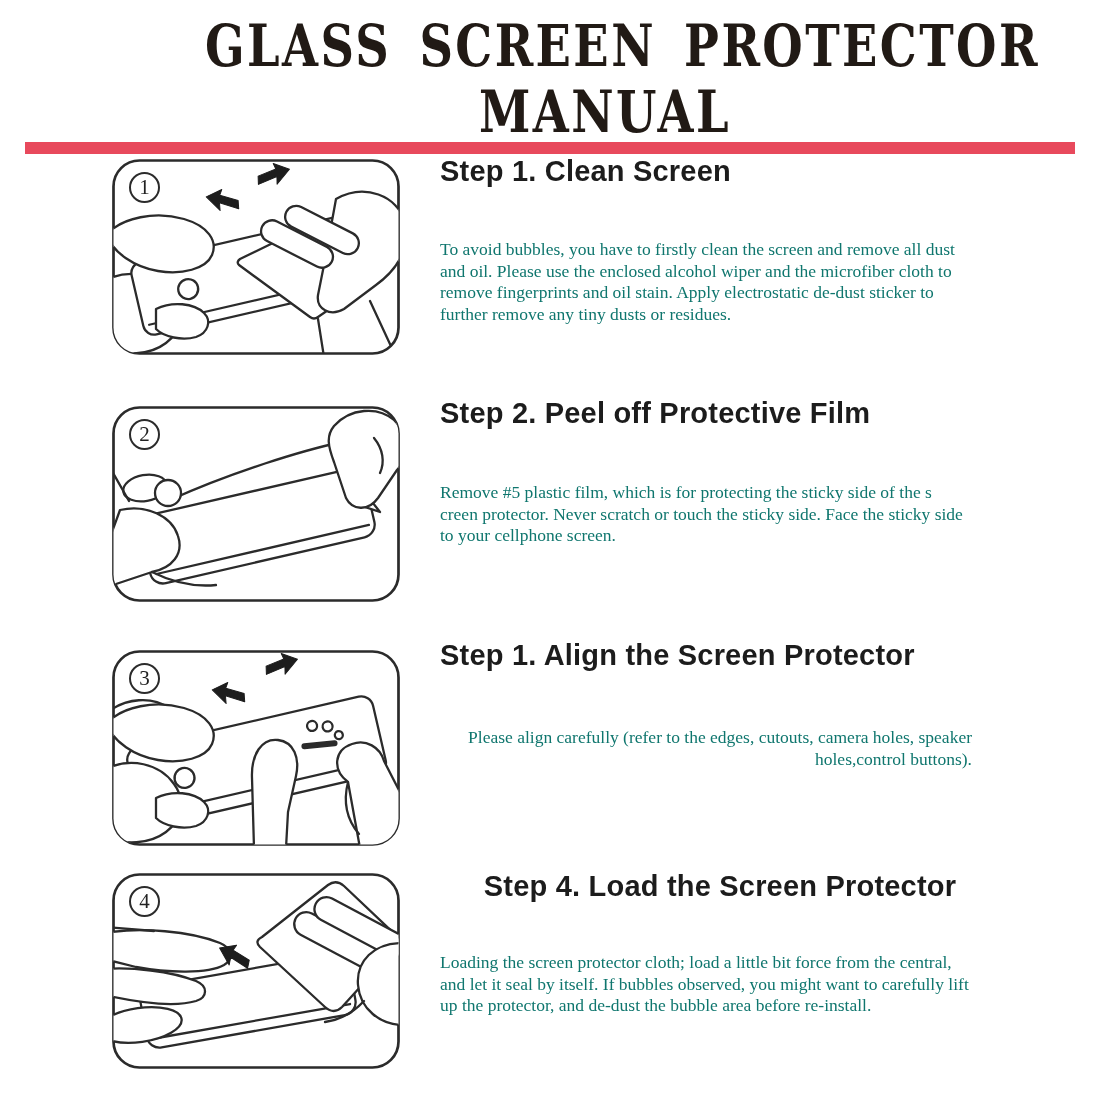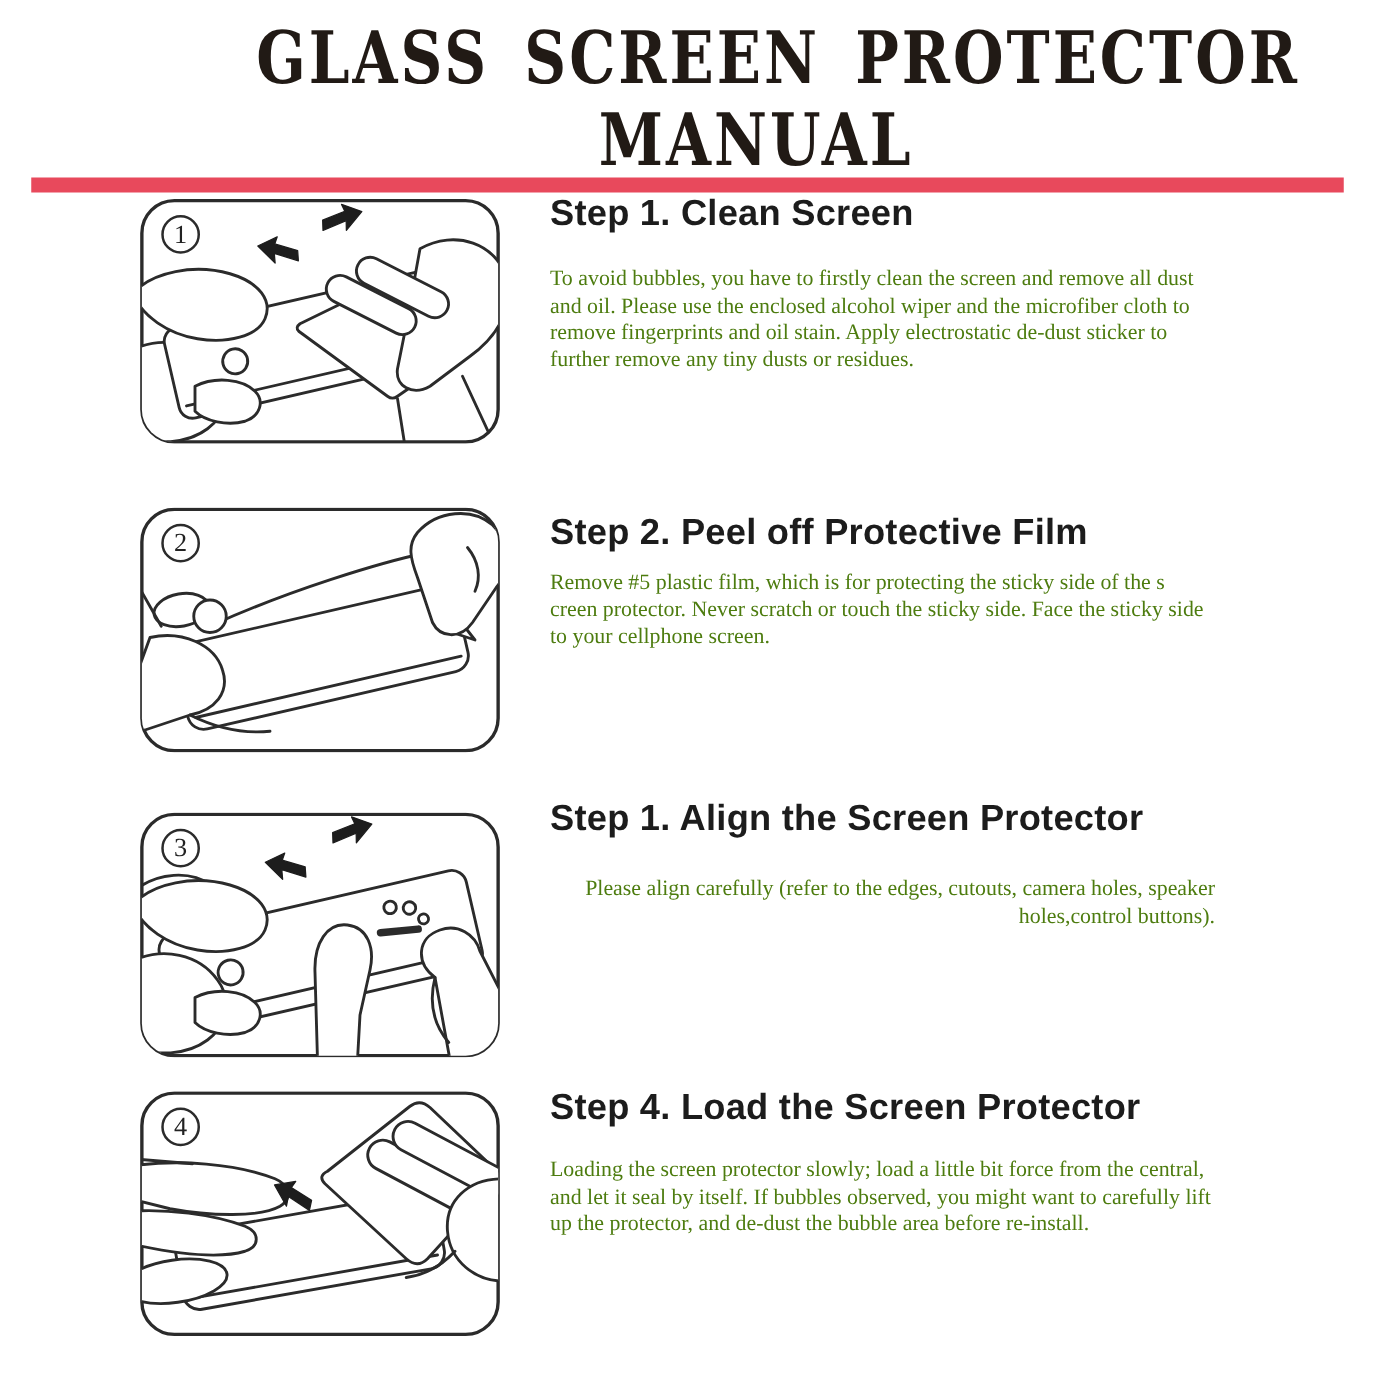--- a/index.html
+++ b/index.html
@@ -28,26 +28,26 @@
     border:2.2px solid #2b2b2b;border-radius:50%;background:#fff;
     font-family:"Liberation Serif",serif;font-size:21px;line-height:27px;text-align:center;color:#222;
   }
   .step-heading{
     position:absolute;left:440px;width:560px;
     font-family:"Liberation Sans",sans-serif;font-weight:bold;
     font-size:29px;line-height:32px;color:#1c1c1c;letter-spacing:0.2px;
   }
   .step-body{
     position:absolute;left:440px;width:532px;
-    font-family:"Liberation Serif",serif;font-size:17.5px;line-height:21.6px;color:#4d7c0f;
+    font-family:"Liberation Serif",serif;font-size:17.5px;line-height:21.6px;color:#0f766e;margin-top:27px;
   }
   #h1{top:155px;} #b1{top:212px;}
-  #h2{top:397px;margin-top:13px;} #b2{top:455px;}
+  #h2{top:397px;} #b2{top:455px;}
   #h3{top:639px;} #b3{top:700px;text-align:right;}
-  #h4{top:870px;} #b4{top:925px;}
+  #h4{top:870px;text-align:center;} #b4{top:925px;}
   #f1{top:159px;} #f2{top:406px;} #f3{top:650px;} #f4{top:873px;}
   
   .art *{stroke:#2b2b2b;stroke-width:2.3;stroke-linecap:round;stroke-linejoin:round;}
   .art .frame{stroke-width:2.7;}
   .art .solid{fill:#1d1d1d;stroke:#1d1d1d;stroke-width:1;}
   .art .slot{stroke-width:6;}
 </style>
 </head>
 <body>
 
@@ -180,13 +180,13 @@
       <rect fill="#fff" x="178" y="56" width="96" height="24" rx="12" transform="rotate(28 226 68)"></rect>
       <rect fill="#fff" x="198" y="42" width="100" height="24" rx="12" transform="rotate(28 248 54)"></rect>
       <path fill="#fff" d="M290,70 C262,70 244,88 246,112 C248,136 268,152 292,152 Z"></path>
       <path fill="none" d="M252,128 C240,141 227,147 213,149"></path>
       <path class="solid" transform="translate(112,66) rotate(26)" d="M0,10 L14,0 L13,6 L32,8 L34,16 L14,13.5 L16,21 Z"></path>
     </g>
   </svg>
   <div class="badge">4</div>
 </div>
 <div class="step-heading" id="h4">Step 4. Load the Screen Protector</div>
-<div class="step-body" id="b4">Loading the screen protector slowly; load a little bit force from the central, and let it seal by itself. If bubbles observed, you might want to carefully lift up the protector, and de-dust the bubble area before re-install.</div>
+<div class="step-body" id="b4">Loading the screen protector cloth; load a little bit force from the central, and let it seal by itself. If bubbles observed, you might want to carefully lift up the protector, and de-dust the bubble area before re-install.</div>
 
 </body></html>

